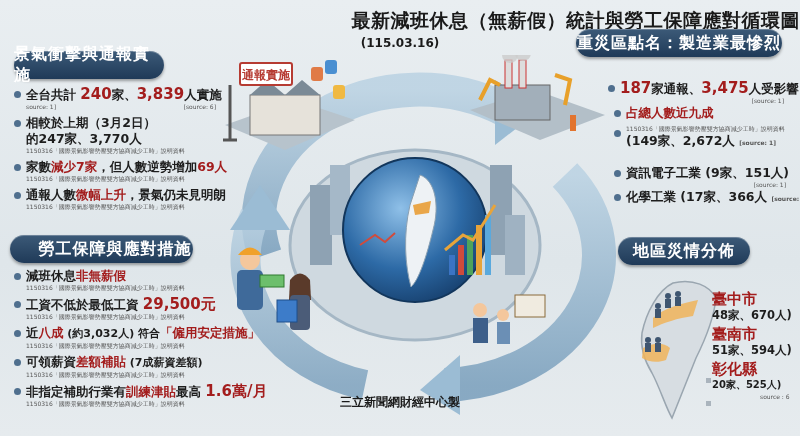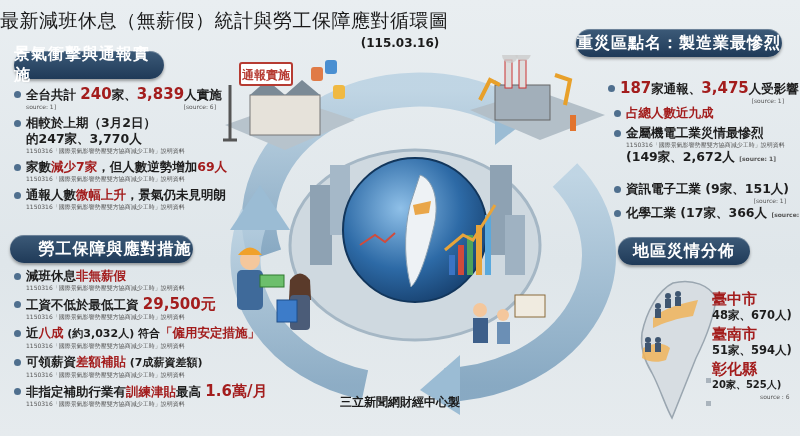--- a/index.html
+++ b/index.html
@@ -4,22 +4,22 @@
 <style>
   * { box-sizing: border-box; margin: 0; padding: 0; }
   html, body { width: 800px; height: 436px; overflow: hidden; }
   body {
     font-family: "DejaVu Sans", "Liberation Sans", sans-serif;
     background: linear-gradient(180deg, #e9eef1 0%, #dfe6ea 60%, #e6ebee 100%);
     position: relative;
     color: #1d1d1d;
   }
   .title {
-    position: absolute; left: 0; top: 8px; width: 800px; text-align: left;
-    font-size: 19px; font-weight: normal; color: #1a1a1a; letter-spacing: 0.5px;
+    position: absolute; left: 0; top: 8px; width: 800px; text-align: right;
+    font-size: 19px; font-weight: bold; color: #1a1a1a; letter-spacing: 0.5px;
   }
   .subtitle {
     position: absolute; left: 0; top: 36px; width: 800px; text-align: center;
     font-size: 12px; font-weight: bold; color: #1a1a1a;
   }
   .pill {
     position: absolute; height: 28px; border-radius: 16px;
     background: linear-gradient(180deg, #3c5a78 0%, #1f3a58 100%);
     color: #fff; font-weight: bold; font-size: 16px;
     display: flex; align-items: center; justify-content: center;
@@ -204,21 +204,20 @@
     <span class="bullet"></span>
     <div class="line"><span class="red big">187</span><span>家通報、</span><span class="red big">3,475</span><span>人受影響</span></div>
     <div class="srcr" style="padding-right:14px">[source: 1]</div>
   </div>
   <div class="item" style="margin-left:6px">
     <span class="bullet"></span>
     <div class="line"><span class="red">占總人數近</span><span class="red">九成</span></div>
   </div>
   <div class="item" style="margin-left:6px; margin-bottom:0">
     <span class="bullet"></span>
-    <div class="line">金屬機電工業災情最慘烈</div>
     <div class="src">1150316「國際景氣影響勢壓雙方協商減少工時」說明資料</div>
     <div class="line"><span>(149家、2,672人</span> <span class="src">[source: 1]</span></div>
   </div>
   <div class="item" style="margin-left:6px; margin-top:16px; margin-bottom:0">
     <span class="bullet"></span>
     <div class="line">資訊電子工業 (9家、151人)</div>
     <div class="srcr" style="padding-right:12px">[source: 1]</div>
   </div>
   <div class="item" style="margin-left:6px">
     <span class="bullet"></span>

